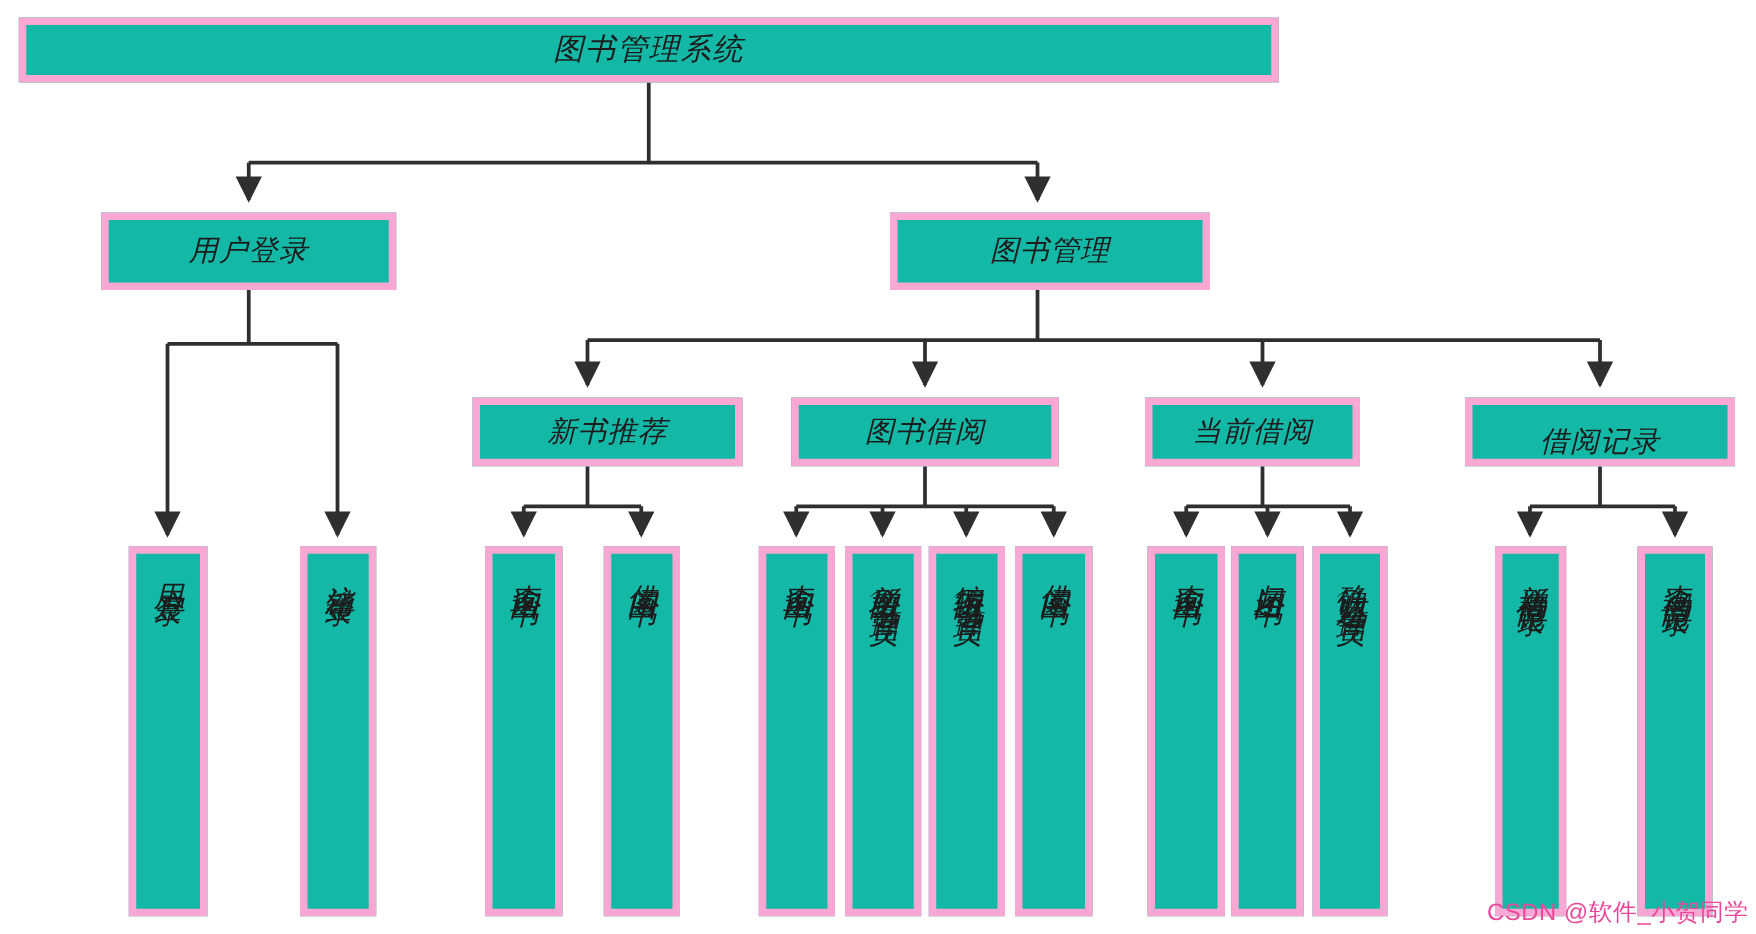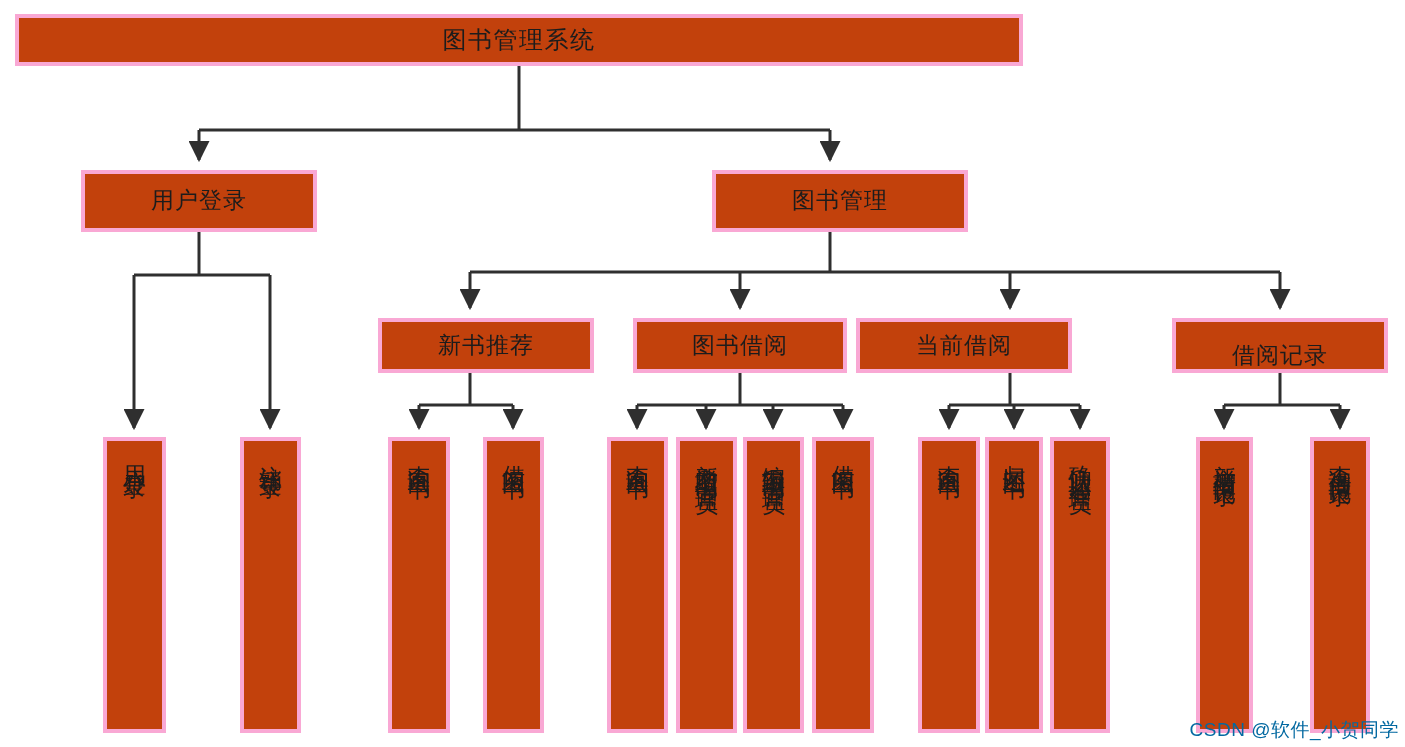--- a/index.html
+++ b/index.html
@@ -25,26 +25,27 @@
     position: absolute;
     left: 0;
     top: 0;
     width: 1405px;
     height: 747px;
     pointer-events: none;
   }
   .node {
     position: absolute;
     box-sizing: border-box;
-    background: #c2410c;
-    border: 4px solid #f9a8d4;
+    background: #14b8a6;
+    border: 6px solid #f9a8d4;
     display: flex;
     align-items: center;
     justify-content: center;
     overflow: hidden;
+    font-style: italic;
   }
   .node .node-label {
     color: #1c1c1c;
     text-align: center;
     line-height: 1.18;
     white-space: nowrap;
   }
   
   .node.horiz .node-label {
     font-size: 23px;
@@ -66,21 +67,21 @@
     font-size: 23px;
     letter-spacing: 4px;
     line-height: 1;
     display: block;
   }
   .watermark {
     position: absolute;
     right: 6px;
     bottom: 4px;
     font-size: 19px;
-    color: #0369a1;
+    color: #ec4899;
     letter-spacing: 0.5px;
     user-select: none;
     white-space: nowrap;
   }
 </style>
 </head>
 <body>
 
 <div id="diagram-root">
 
@@ -147,21 +148,21 @@
   <div class="node horiz" style="left:712px; top:170px; width:256px; height:62px;">
     <span class="node-label">图书管理</span>
   </div>
 
   <div class="node horiz" style="left:378px; top:318px; width:216px; height:55px;">
     <span class="node-label">新书推荐</span>
   </div>
   <div class="node horiz" style="left:633px; top:318px; width:214px; height:55px;">
     <span class="node-label">图书借阅</span>
   </div>
-  <div class="node horiz" style="left:856px; top:318px; width:216px; height:55px;">
+  <div class="node horiz" style="left:916px; top:318px; width:172px; height:55px;">
     <span class="node-label">当前借阅</span>
   </div>
   <div class="node horiz" style="left:1172px; top:318px; width:216px; height:55px;align-items:flex-end;">
     <span class="node-label">借阅记录</span>
   </div>
 
   <div class="node vert" style="left:103px; top:437px; width:63px; height:296px;">
     <span class="node-label">用户登录</span>
   </div>
   <div class="node vert" style="left:240px; top:437px; width:61px; height:296px;">

